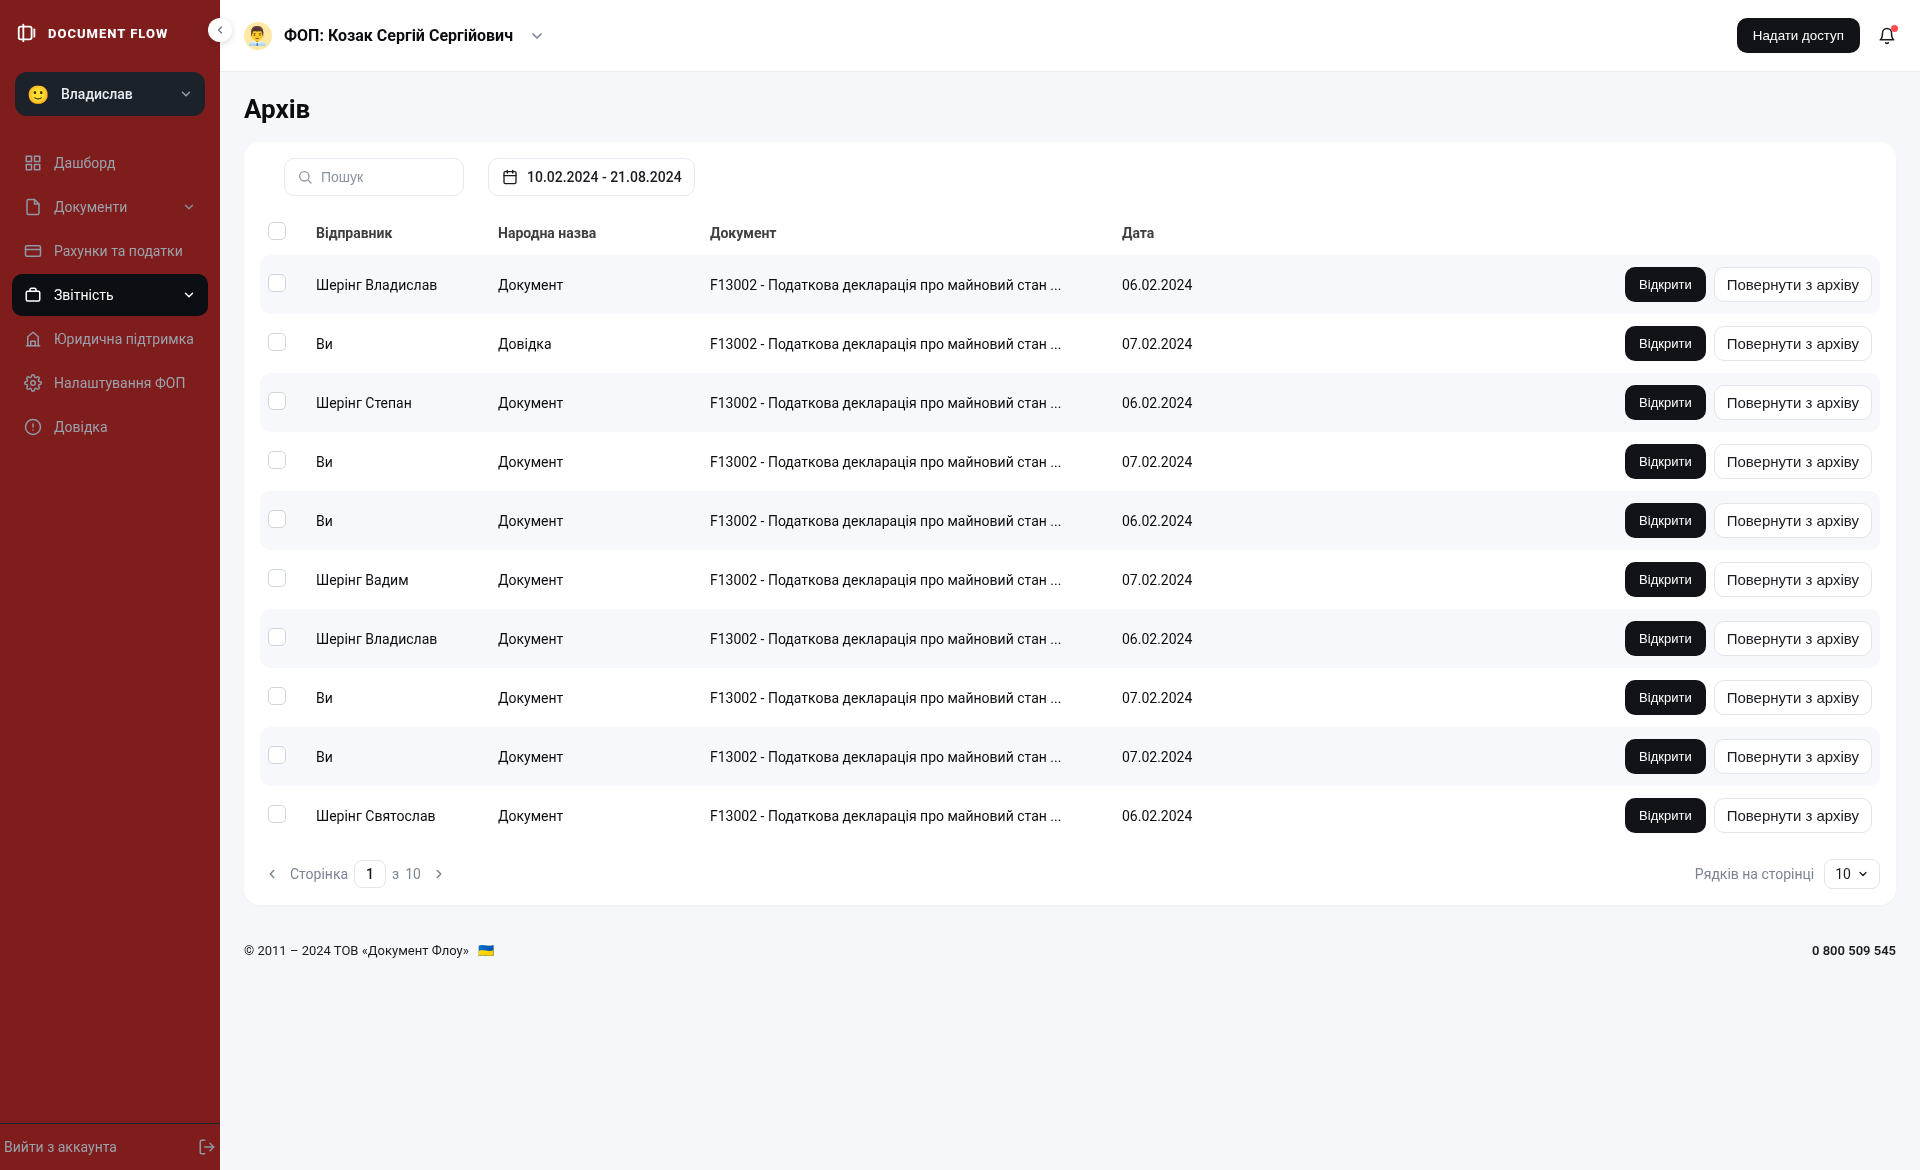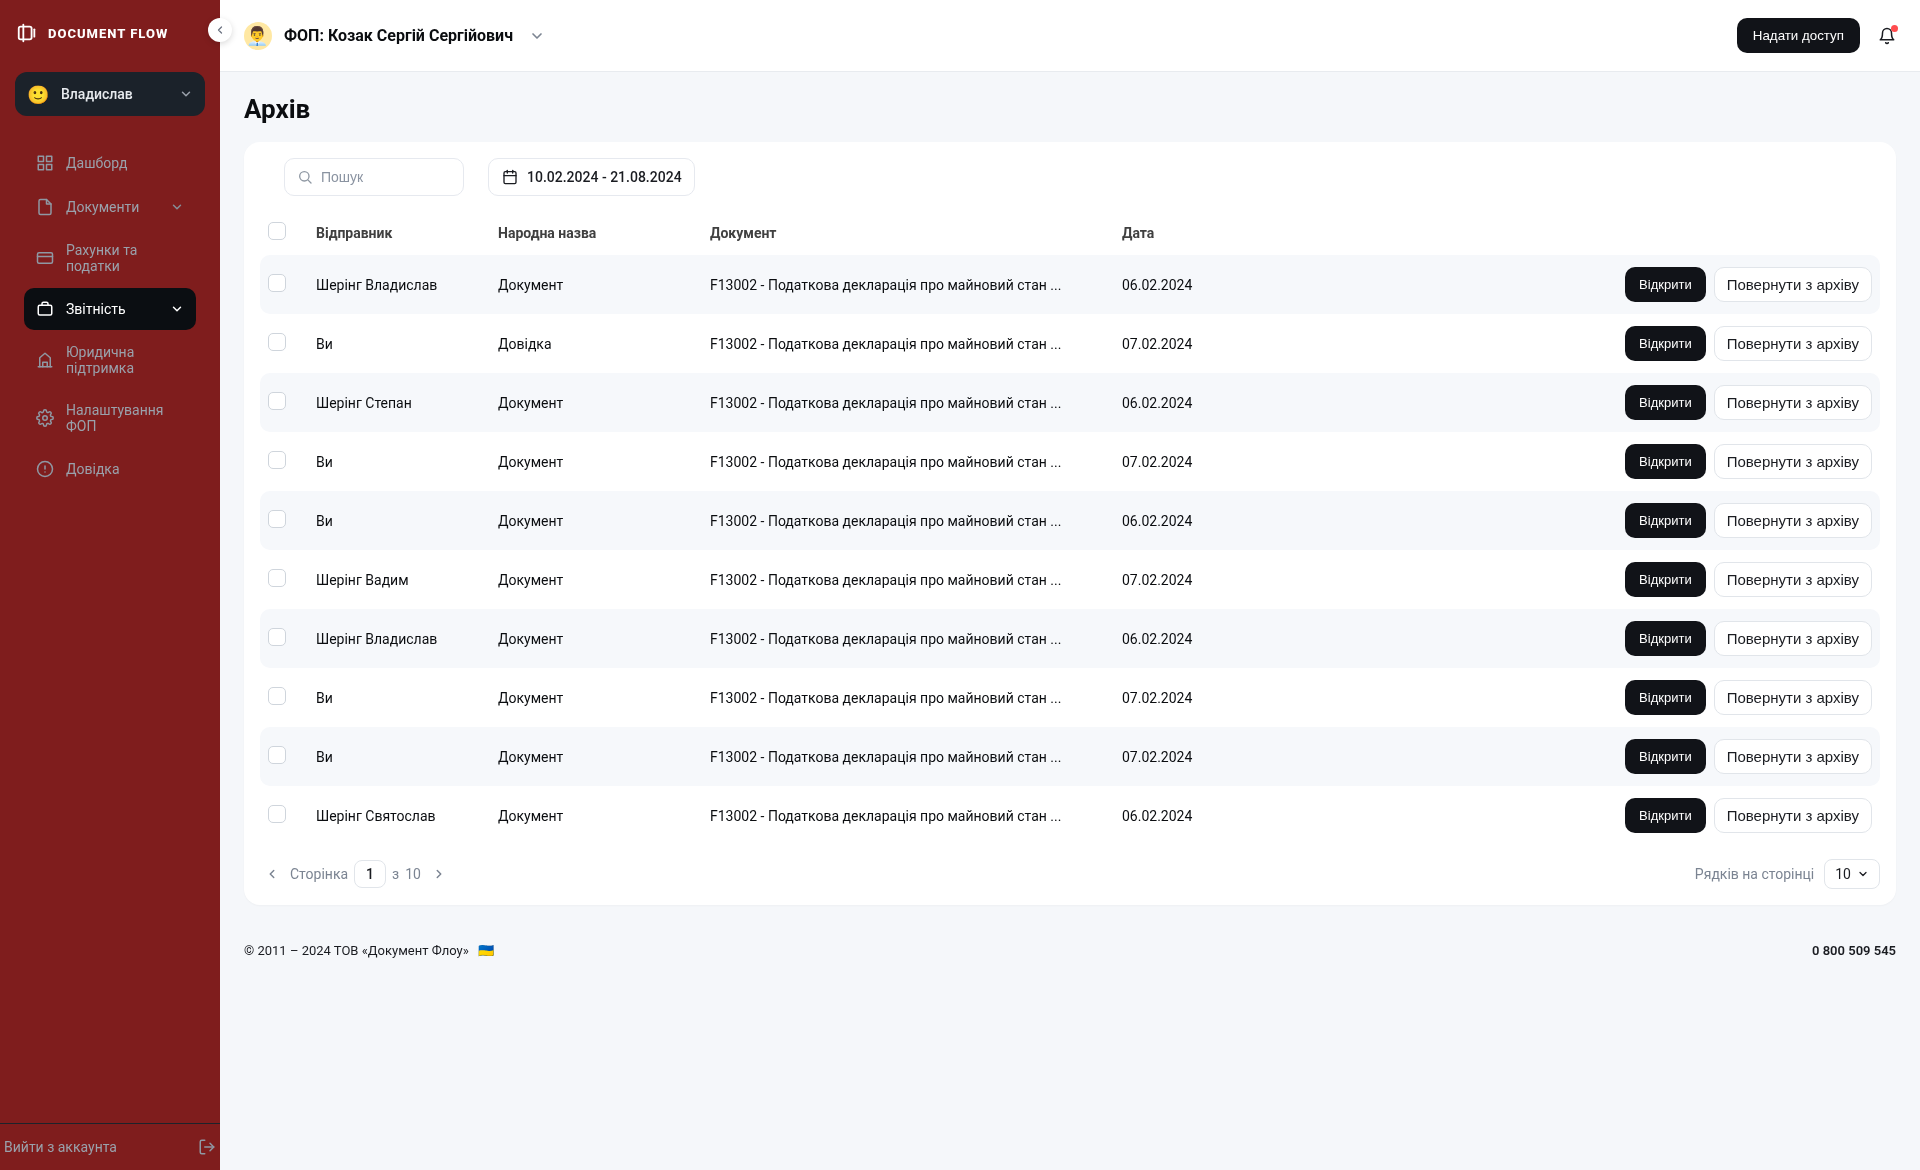--- a/index.html
+++ b/index.html
@@ -66,21 +66,21 @@
   .user-pill .emoji {
     width: 24px; height: 24px;
     display: inline-flex; align-items: center; justify-content: center;
     background: transparent;
     border-radius: 50%;
     font-size: 18px;
   }
   .user-pill .name { color: #e7eaee; font-weight: 500; flex: 1; }
   .user-pill .chev { color: #9aa1ab; }
 
-  .nav { padding: 4px 24px; display: flex; flex-direction: column; gap: 2px; }
+  .nav { padding: 4px 12px; display: flex; flex-direction: column; gap: 2px; }
   .nav-item {
     display: flex; align-items: center; gap: 12px;
     padding: 12px 12px;
     border-radius: 10px;
     color: #9aa1ab;
     cursor: pointer;
     user-select: none;
   }
   .nav-item .right { margin-left: auto; color: #868e98; }
   .nav-item.active { background: #0b0e12; color: #ffffff; }

